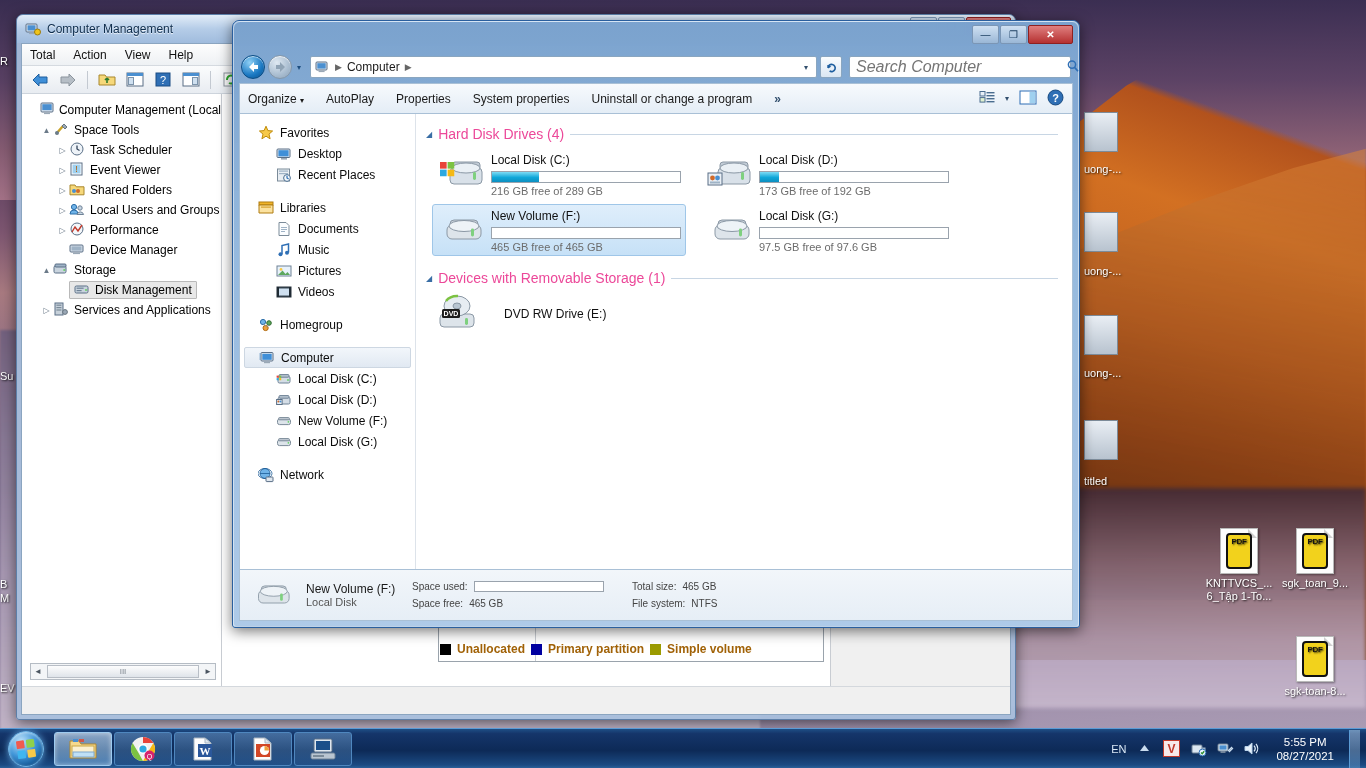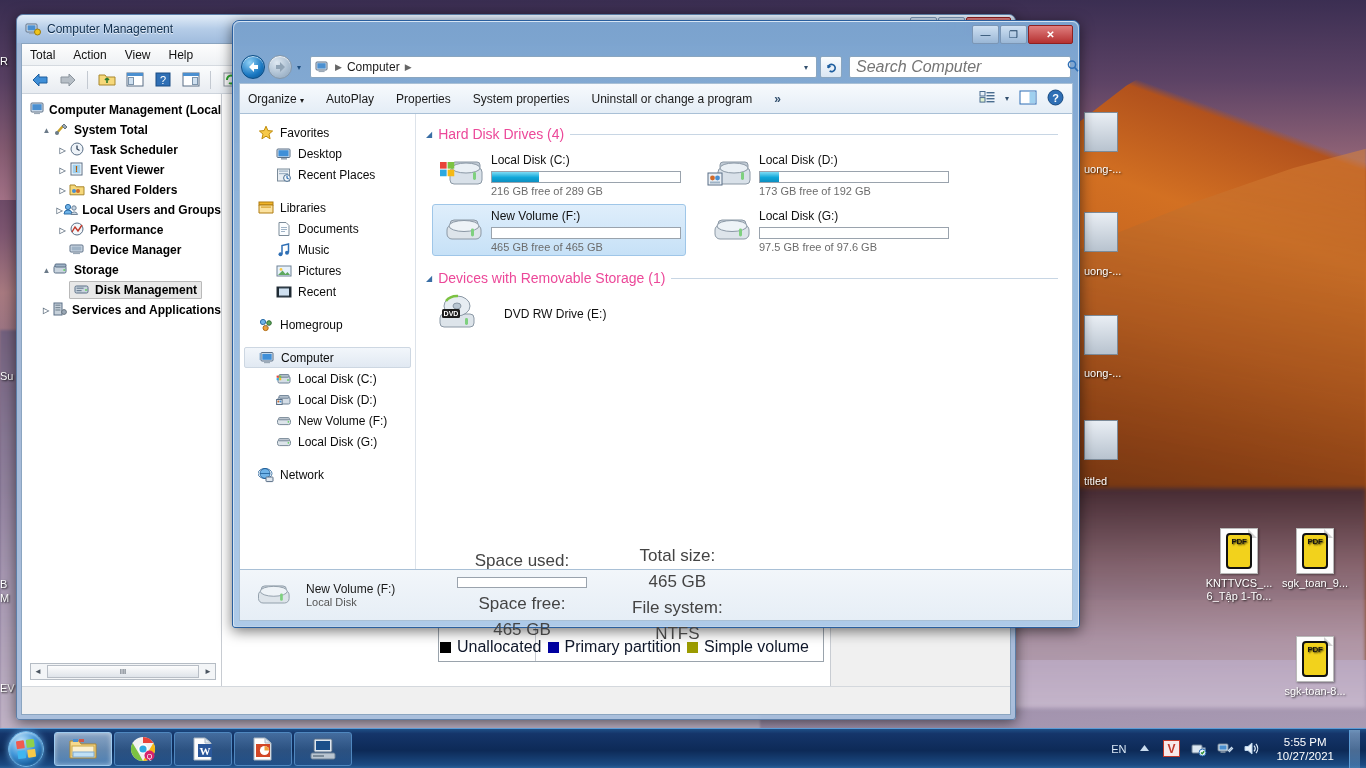--- a/index.html
+++ b/index.html
@@ -170,42 +170,41 @@
     border-bottom: 1px solid #cdd4dc;
     display: flex; align-items: center; padding-left: 6px; gap: 4px;
   }
   .tbi { width: 24px; height: 22px; display:flex; align-items:center; justify-content:center; font-size: 14px; }
   .tb-sep { width: 1px; height: 18px; background: #c3c9d1; margin: 0 3px; }
   .cm-panes { position: absolute; left:0; right:0; top: 50px; bottom: 28px; display: flex; }
   .cm-tree {
     width: 200px; background: #fff; border-right: 1px solid #c8ccd2;
     padding: 6px 0 0 4px; font-size: 12px; color: #000; overflow: hidden;
     position: relative;
-    font-weight: bold;
   }
   .tree-row { display: flex; align-items: center; height: 20px; white-space: nowrap; }
   .tree-exp { width: 13px; text-align: center; font-size: 8px; color: #6b7a89; }
   .tree-ico { width: 18px; height: 16px; margin-right: 3px; display:inline-block; }
   .tree-sel { background:#e8e8e8; border:1px solid #b9b9b9; border-radius:1px; padding: 0 4px; }
   .cm-mid { flex: 1; background: #fff; position: relative; overflow: hidden; }
   .cm-right { width: 180px; background: #f0f0f0; border-left: 1px solid #c8ccd2; }
   .cm-hscroll {
     position: absolute; left: 8px; bottom: 6px; width: 186px; height: 17px;
     border: 1px solid #b5bcc4; background: #f3f5f7;
     display: flex; align-items: center; justify-content: space-between;
     font-size: 8px; color: #4a5560;
   }
   .cm-hscroll .thumb { flex: 1; margin: 1px 2px; height: 13px; background: linear-gradient(180deg,#fdfdfd,#dfe4ea); border:1px solid #b8bec6; text-align:center; line-height:12px; color:#7b838c; }
   .cm-statusbar {
     position: absolute; left:0; right:0; bottom:0; height: 28px;
     background: #f0f0f0; border-top: 1px solid #d4d8dd;
   }
   .cm-legend {
     position: absolute; left: 218px; bottom: 30px;
-    display: flex; align-items: center; gap: 6px; font-size: 16px; color: #0f172a;
+    display: flex; align-items: center; gap: 6px; font-size: 12px; color: #a16207; font-weight: bold;
   }
   .sw { width: 11px; height: 11px; display: inline-block; }
   .dvd-block { position: absolute; left: 222px; bottom: 58px; font-size: 12px; color:#000; line-height: 30px; }
   .disk-panel-border { position:absolute; left:216px; right:6px; bottom:24px; top:380px; border:1px solid #9aa3ac; background:#fff; }
   .disk-col-sep { position:absolute; top:0; bottom:0; left:96px; width:1px; background:#c8ccd2; }
   .vol-header { position: absolute; left: 222px; top: 56px; font-size: 12px; color:#000; }
   .vol-row { position:absolute; left:218px; width: 28px; height: 11px; background: linear-gradient(180deg,#f4f7fa,#cfd8e2); border:1px solid #9aa6b3; border-radius: 4px; }
 
   
   #explorer {
@@ -321,21 +320,21 @@
 
   .ex-details {
     position: absolute; left: 6px; right: 6px; bottom: 6px; height: 52px;
     background: linear-gradient(180deg,#f2f6fa,#e6eef6);
     border: 1px solid #a9c0d6;
     display: flex; align-items: center; padding: 0 10px;
   }
   .det-col { display: flex; flex-direction: column; justify-content: center; }
   .det-l1 { font-size: 12px; color: #1a1a1a; }
   .det-l2 { font-size: 11px; color: #555; }
-  .det-pair { display: flex; align-items: center; gap: 6px; font-size: 17px; color: #444; flex-direction: column; }
+  .det-pair { display: flex; align-items: center; gap: 6px; font-size: 10px; color: #444; }
   .det-used-bar { width: 130px; height: 11px; background: #fff; border: 1px solid #9aa3ad; }
 
   
   #taskbar {
     position: absolute; left: 0; bottom: 0; width: 1366px; height: 40px;
     background: linear-gradient(180deg, #1e4f86 0%, #15356a 12%, #0d2a57 55%, #1b4a82 92%, #2a6099 100%);
     border-top: 1px solid #5b9bd5;
     display: flex; align-items: center;
   }
   #startorb {
@@ -519,21 +518,21 @@
 
           <div class="tree-row" style="padding-left:14px">
             <span class="tree-exp">▲</span>
             <span class="tree-ico">
               <svg width="16" height="14" viewBox="0 0 16 14">
                   <path d="M3 12 L10 4" stroke="#c9a227" stroke-width="2.4"></path>
                   <path d="M11 2 l3 3 -2 2 -3 -3 Z" fill="#9aa8b6" stroke="#68767f"></path>
                   <circle cx="4" cy="11" r="2" fill="#6b7c8c"></circle>
                 </svg>
             </span>
-            <span>System Total</span>
+            <span>Space Tools</span>
           </div>
 
           <div class="tree-row" style="padding-left:30px">
             <span class="tree-exp">▷</span>
             <span class="tree-ico">
               <svg width="16" height="14" viewBox="0 0 16 14">
                   <circle cx="8" cy="7" r="6" fill="#eef3f8" stroke="#5a6f86"></circle>
                   <path d="M8 3.5 V7 L10.5 8.5" stroke="#33445a" stroke-width="1.3" fill="none"></path>
                 </svg>
             </span>
@@ -854,21 +853,21 @@
         </div>
         <div class="sb-item">
           <span class="sb-ico">
             <svg width="16" height="16" viewBox="0 0 16 16">
                 <rect x="1" y="3" width="14" height="10" fill="#3b4a57" stroke="#26313b"></rect>
                 <rect x="2.5" y="4.5" width="11" height="7" fill="#cfe0f0"></rect>
                 <rect x="1" y="3" width="2" height="10" fill="#1f2a33"></rect>
                 <rect x="13" y="3" width="2" height="10" fill="#1f2a33"></rect>
               </svg>
           </span>
-          <span>Recent</span>
+          <span>Videos</span>
         </div>
 
         <div class="sb-spacer"></div>
 
         <div class="sb-group">
           <span class="sb-ico">
             <svg width="16" height="16" viewBox="0 0 16 16">
                 <circle cx="5" cy="5" r="2.6" fill="#6fb3e8" stroke="#2d6ea8"></circle>
                 <circle cx="11" cy="6" r="2.3" fill="#5ea85e" stroke="#2f6b2f"></circle>
                 <circle cx="7.6" cy="11" r="2.6" fill="#f0a13b" stroke="#b06a12"></circle>
@@ -1198,18 +1197,18 @@
           </svg>
       </span>
       <span class="tray-ico">
         <svg width="17" height="15" viewBox="0 0 17 15">
             <path d="M1 5.5 h3 L8 2 v11 L4 9.5 H1 Z" fill="#e8f2fb" stroke="#b9d3ea"></path>
             <path d="M10 4.6 a4.5 4.5 0 0 1 0 5.8 M12 2.8 a7.5 7.5 0 0 1 0 9.4" stroke="#dcebf8" stroke-width="1.3" fill="none"></path>
           </svg>
       </span>
       <div id="clock">
         <div>5:55 PM</div>
-        <div>10/27/2021</div>
+        <div>08/27/2021</div>
       </div>
       <div id="showdesk"></div>
     </div>
   </div>
 </div>
 
 </body></html>

